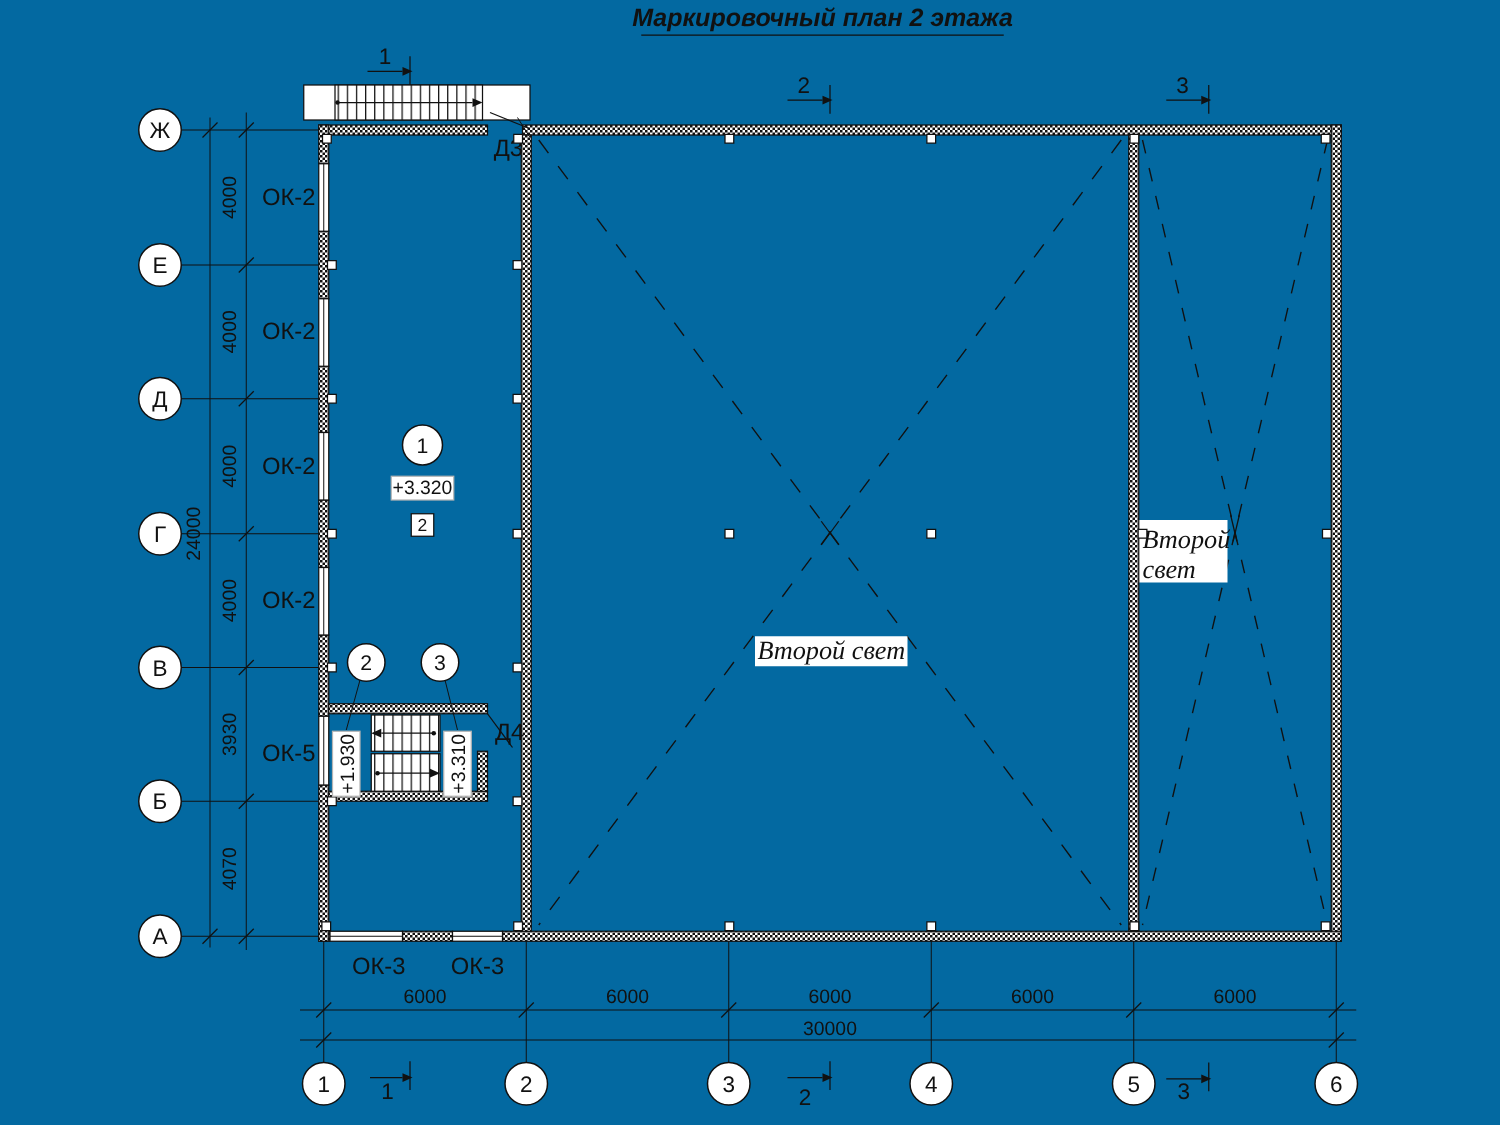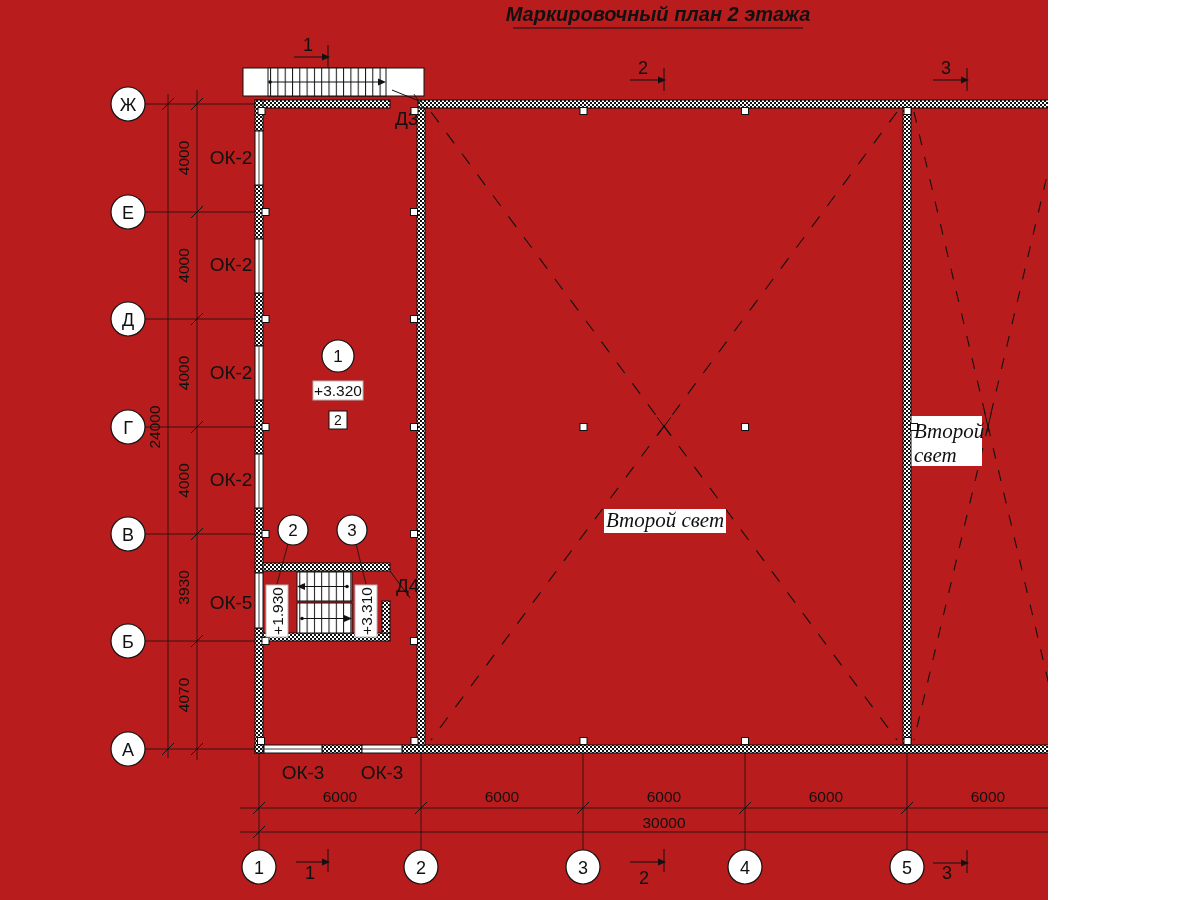--- a/index.html
+++ b/index.html
@@ -1,16 +1,16 @@
 <!DOCTYPE html>
 <html><head>
 <meta charset="utf-8">
 <style>
   html,body{margin:0;padding:0;background:#fff;}
-  .sheet{position:relative;width:1048px;height:900px;background:#b91c1c;overflow:hidden;}
+  .sheet{position:relative;width:1200px;height:900px;background:#0369a1;overflow:hidden;}
   svg{display:block;}
   text{font-family:"Liberation Sans",sans-serif;fill:#111;}
   .mid{text-anchor:middle;}
   .it{font-style:italic;font-weight:bold;}
   .serif{font-family:"Liberation Serif",serif;font-style:italic;font-size:21px;}
   .ln{stroke:#111;stroke-width:1;fill:none;}
   .thin{stroke:#111;stroke-width:0.8;fill:none;}
   .wall{fill:url(#wallhatch);stroke:#111;stroke-width:1;}
   .win{fill:#fff;stroke:#111;stroke-width:1;}
   .sq{fill:#fff;stroke:#111;stroke-width:1;}

